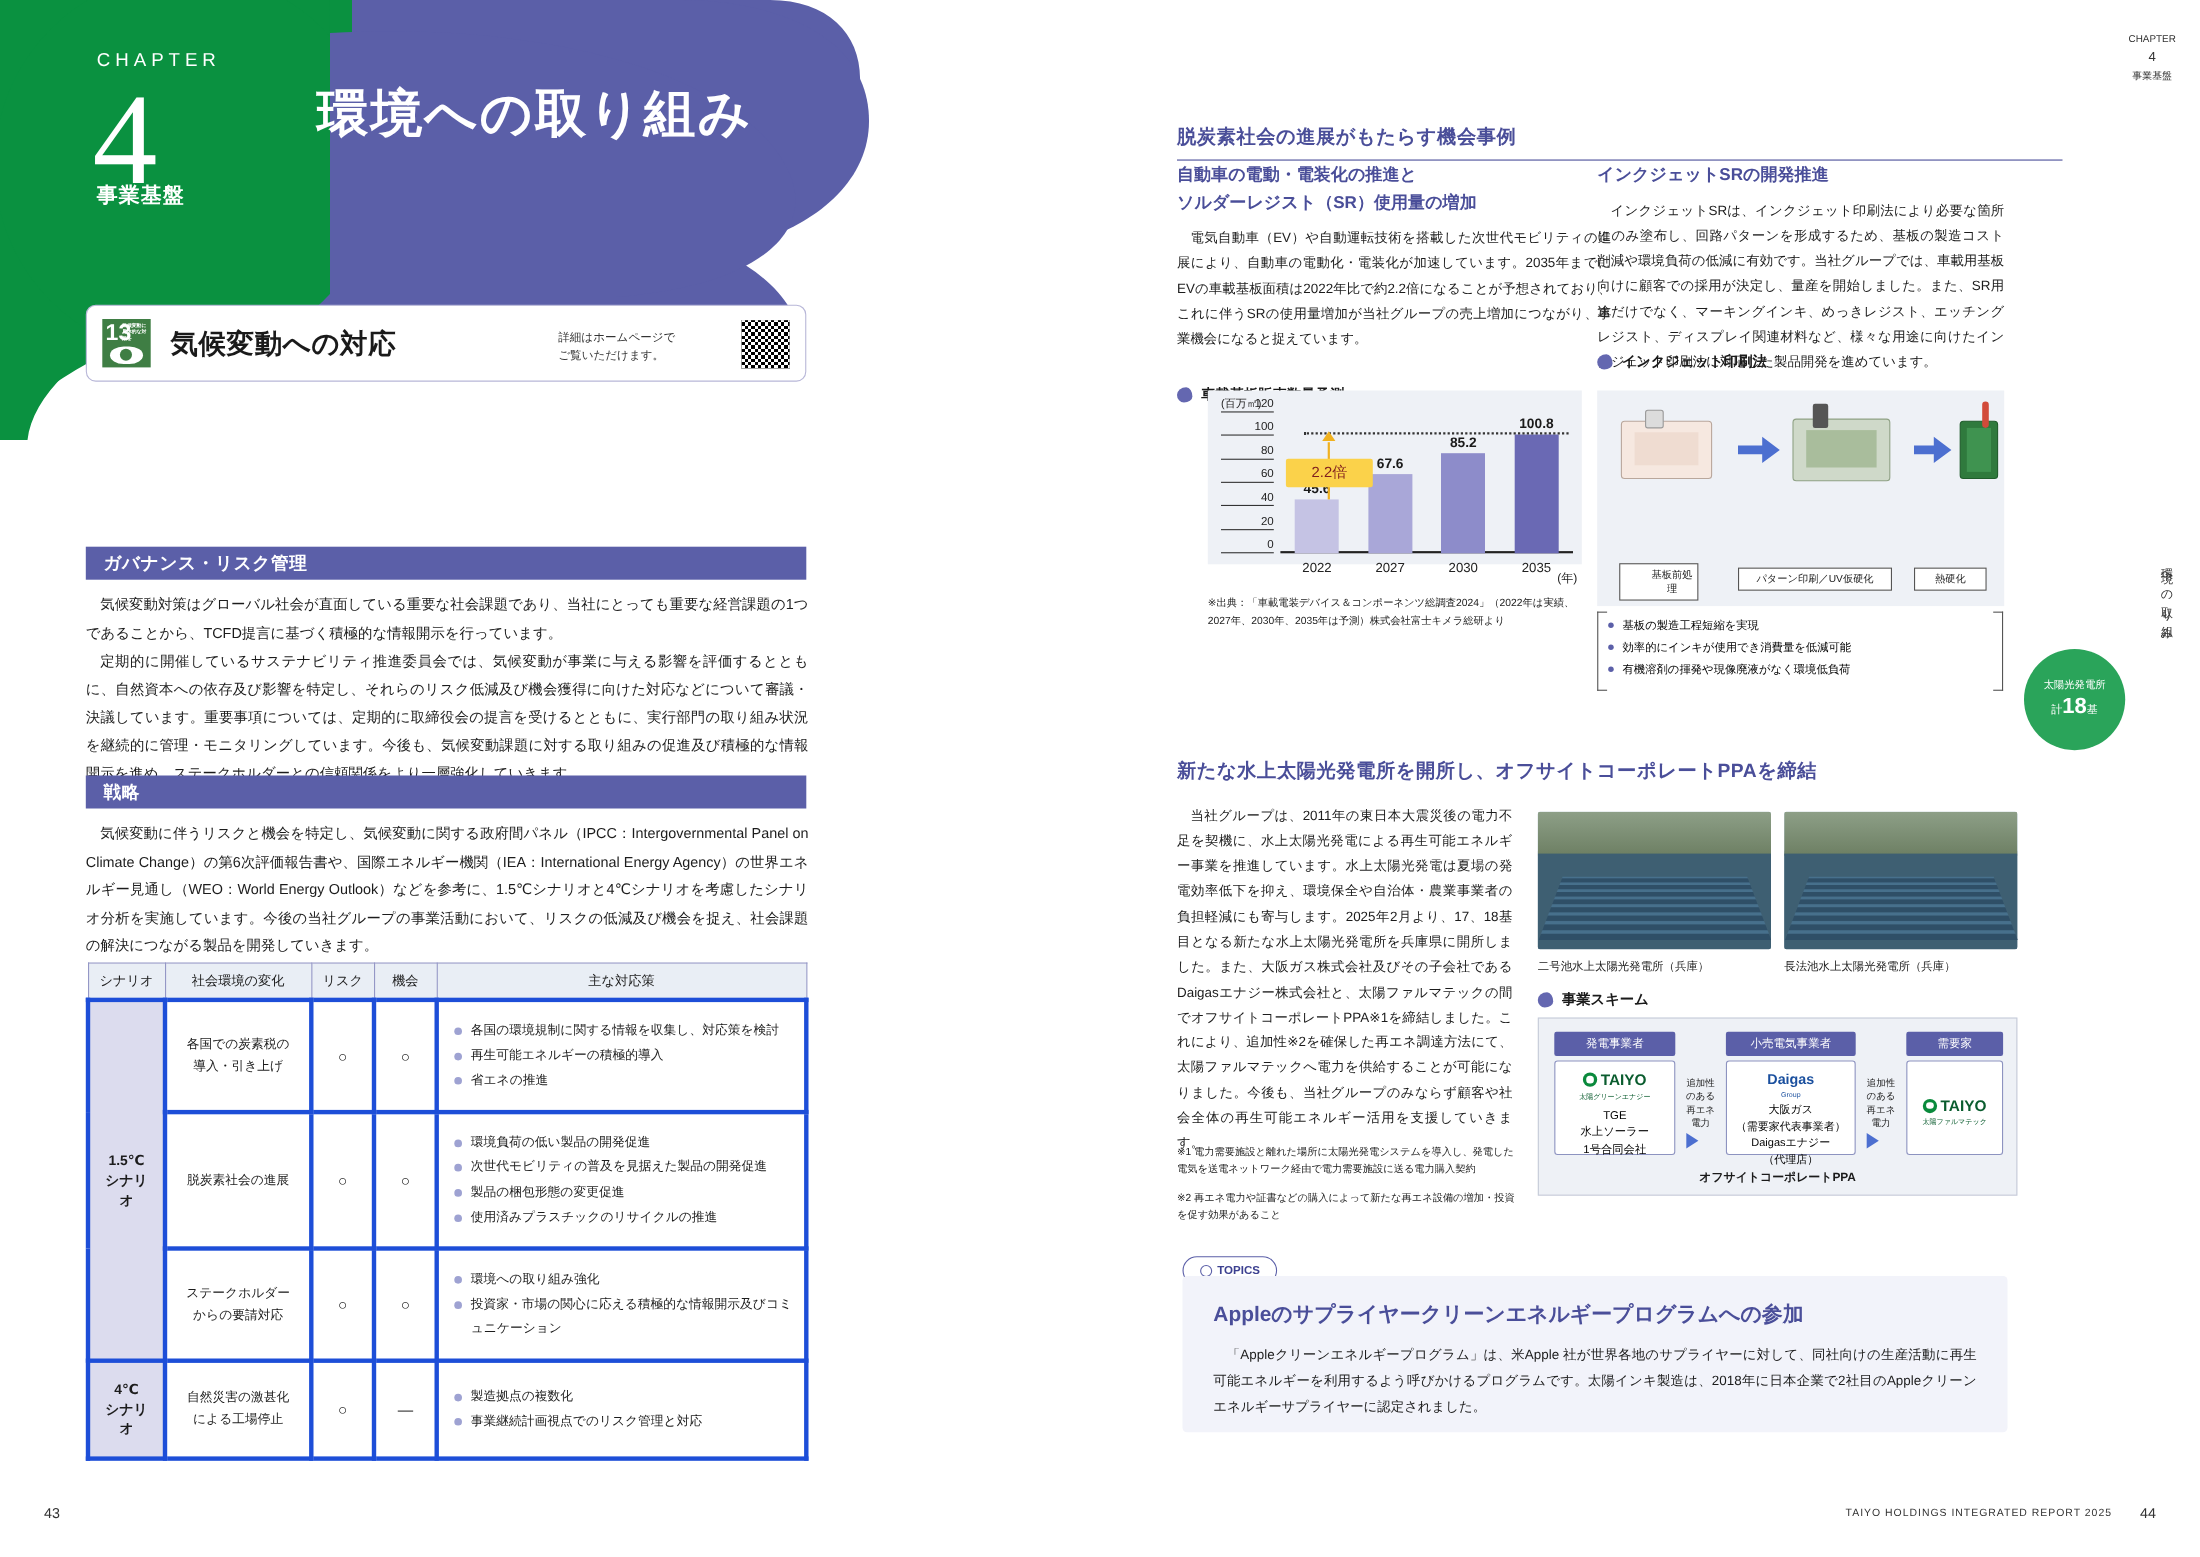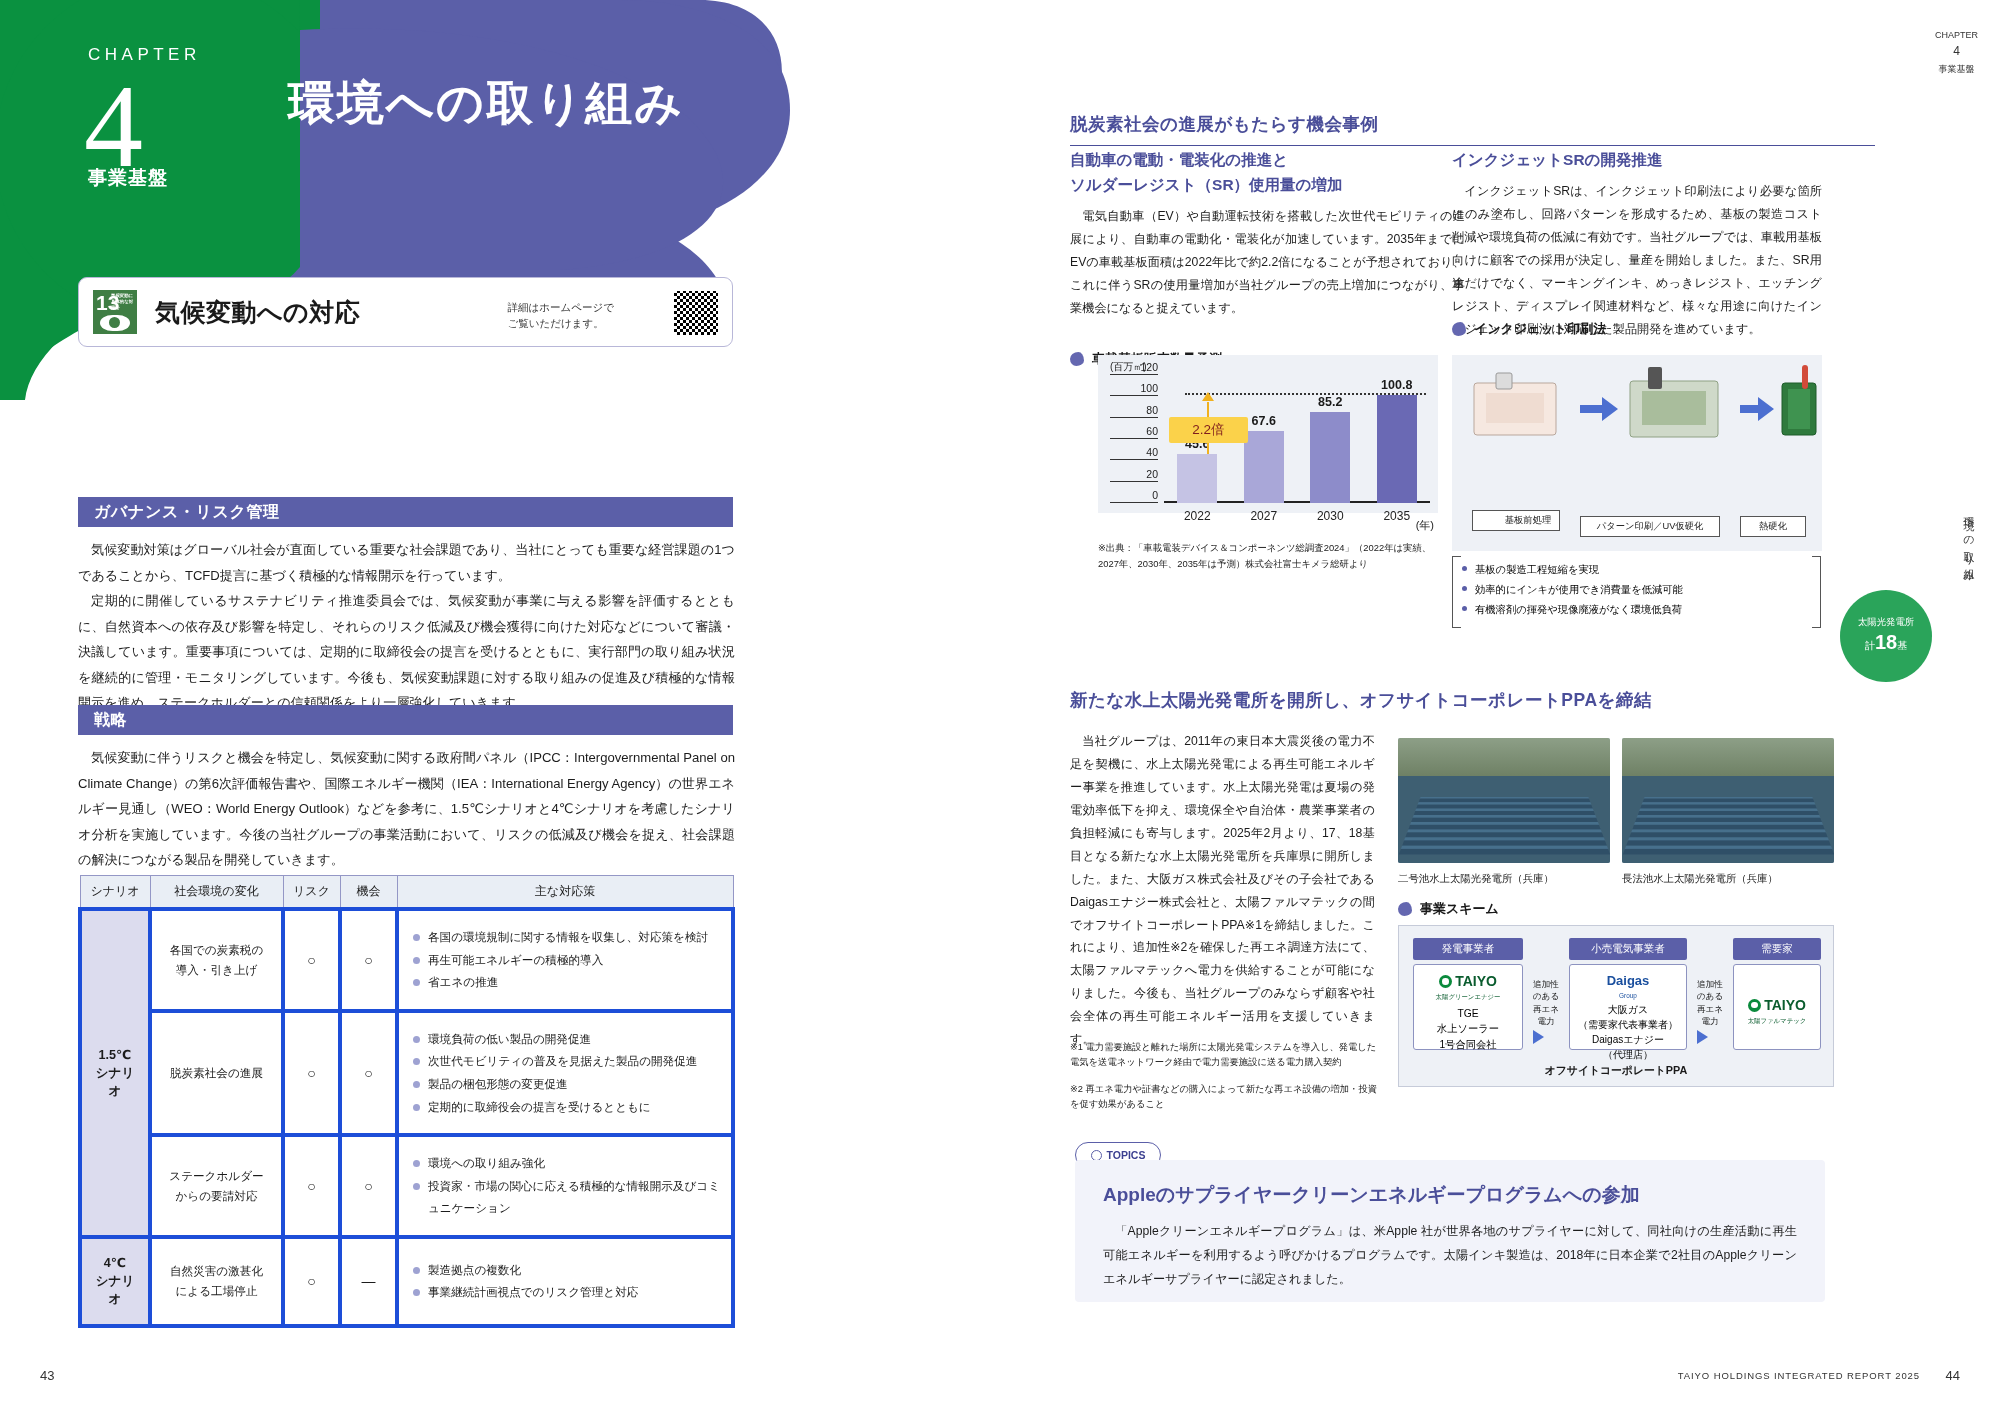--- a/index.html
+++ b/index.html
@@ -325,21 +325,21 @@
           </tr>
           <tr>
             <td class="change" style="white-space: pre-line;">脱炭素社会の進展</td>
             <td class="mark">○</td>
             <td class="mark">○</td>
             <td class="meas">
               <ul>
                 <li>環境負荷の低い製品の開発促進</li>
                 <li>次世代モビリティの普及を見据えた製品の開発促進</li>
                 <li>製品の梱包形態の変更促進</li>
-                <li>定期的に取締役会の提言を受けるとともに</li>
+                <li>使用済みプラスチックのリサイクルの推進</li>
               </ul>
             </td>
           </tr>
           <tr>
             <td class="change" style="white-space: pre-line;">ステークホルダー
 からの要請対応</td>
             <td class="mark">○</td>
             <td class="mark">○</td>
             <td class="meas">
               <ul>
@@ -447,21 +447,21 @@
       <polygon points="128,46 150,46 150,38 166,50 150,62 150,54 128,54" fill="#4c6fd0"></polygon>
       <rect x="178" y="22" width="88" height="56" rx="3" fill="#cfd9c9" stroke="#8fa184"></rect>
       <rect x="190" y="32" width="64" height="34" fill="#a9bd9c"></rect>
       <rect x="196" y="8" width="14" height="22" rx="2" fill="#555"></rect>
       <polygon points="288,46 306,46 306,38 322,50 306,62 306,54 288,54" fill="#4c6fd0"></polygon>
       <rect x="240" y="22" width="0" height="0"></rect>
       <rect x="330" y="24" width="34" height="52" rx="3" fill="#2f7a3d" stroke="#1f5c2b"></rect>
       <rect x="336" y="30" width="22" height="40" fill="#3f9350"></rect>
       <rect x="350" y="6" width="6" height="24" rx="3" fill="#d24b3a"></rect>
     </svg>
-    <div class="ij-step" style="left:20px; bottom:20px; width:88px;padding-left:24px;">基板前処理</div>
+    <div class="ij-step" style="left:20px; bottom:5px; width:72px;padding-left:24px;">基板前処理</div>
     <div class="ij-step" style="left:128px; bottom:14px; width:140px;">パターン印刷／UV仮硬化</div>
     <div class="ij-step" style="left:288px; bottom:14px; width:66px;">熱硬化</div>
   </div>
 
   <div class="brace-l"></div>
   <div class="brace-r"></div>
   <ul class="ij-bullets">
       <li>基板の製造工程短縮を実現</li>
       <li>効率的にインキが使用でき消費量を低減可能</li>
       <li>有機溶剤の揮発や現像廃液がなく環境低負荷</li>

